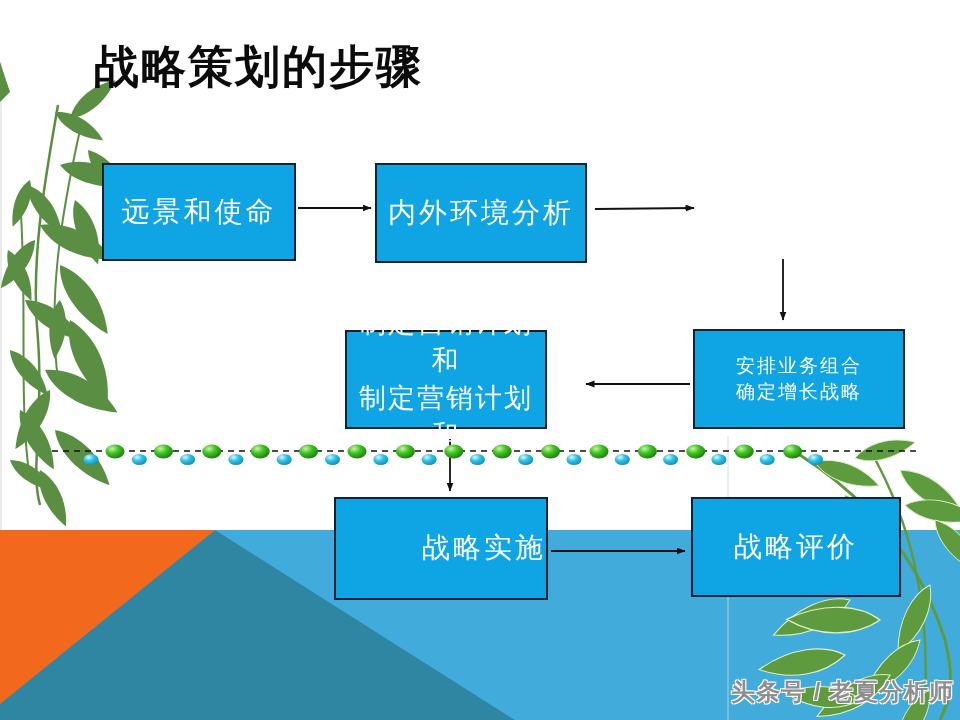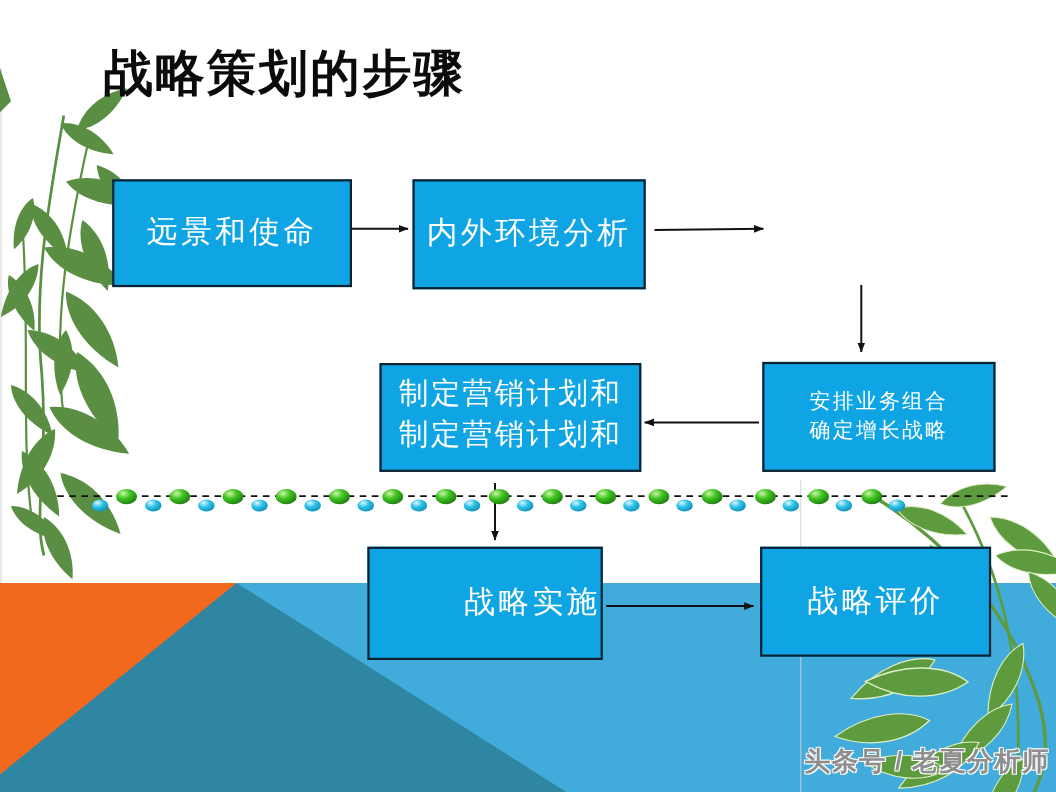--- a/index.html
+++ b/index.html
@@ -7,24 +7,24 @@
          font-family:"Liberation Sans", sans-serif;}
   svg.layer{position:absolute;left:0;top:0;width:960px;height:720px;pointer-events:none;}
   .slide-title{position:absolute;left:94px;top:42px;font-size:45px;font-weight:600;
                color:#0b0b0b;letter-spacing:2px;line-height:1.1;
                font-family:"Liberation Sans", sans-serif;}
   .flow-box{position:absolute;display:flex;flex-direction:column;align-items:center;justify-content:center;
             background:#0fa5e4;border:2px solid #0d2230;color:#ffffff;text-align:center;
             font-family:"Liberation Serif","DejaVu Serif", serif;
             font-size:28px;letter-spacing:3px;line-height:1.38;box-sizing:border-box;}
   .flow-box span{display:block;}
-  #box-vision{left:102px;top:163px;width:218px;height:98px;}
+  #box-vision{left:102px;top:163px;width:194px;height:98px;}
   #box-environment{left:375px;top:163px;width:212px;height:100px;}
   #box-objectives{left:699px;top:156px;width:214px;height:100px;}
-  #box-marketing{left:345px;top:330px;width:238px;height:99px;font-size:27px;letter-spacing:2px;font-family:Liberation Mono, monospace;}
+  #box-marketing{left:345px;top:330px;width:202px;height:99px;font-size:27px;letter-spacing:2px;}
   #box-portfolio{left:693px;top:329px;width:212px;height:100px;font-size:19px;letter-spacing:2px;}
   #box-implementation{left:334px;top:497px;width:214px;height:103px;align-items:flex-end;}
   #box-evaluation{left:691px;top:497px;width:210px;height:100px;justify-content:center;}
   .watermark{position:absolute;right:6px;bottom:12px;font-size:24px;font-weight:600;
              color:#8e8e8e;letter-spacing:1px;
              text-shadow:1px 1px 0 #ffffff,-1px -1px 0 #fdfdfd,1px -1px 0 #f2f2f2,-1px 1px 0 #f5f5f5;
              font-family:"Liberation Sans", sans-serif;}
 </style>
 </head>
 <body>

